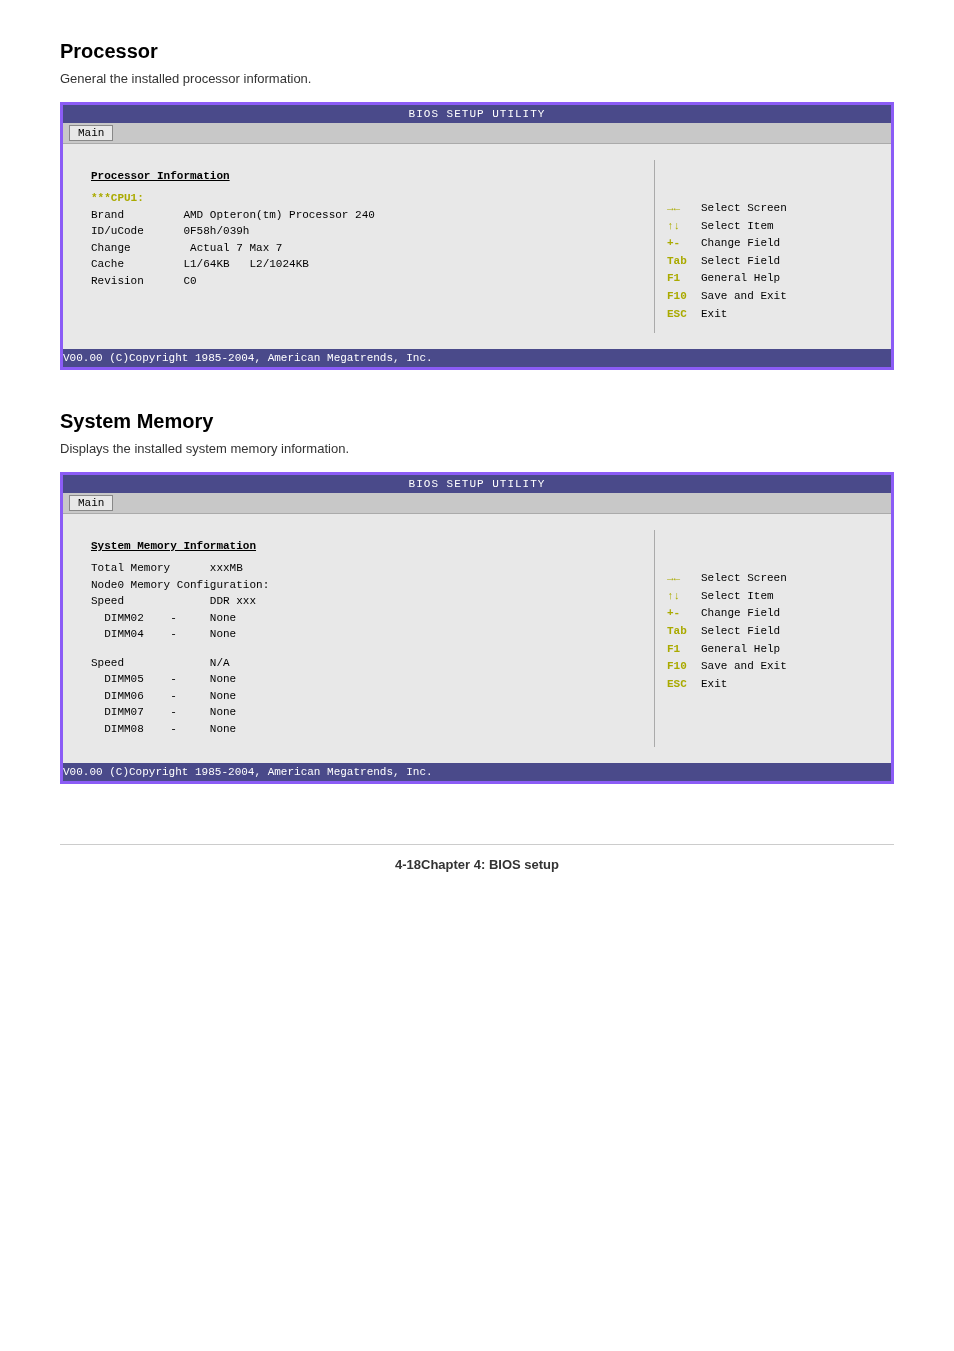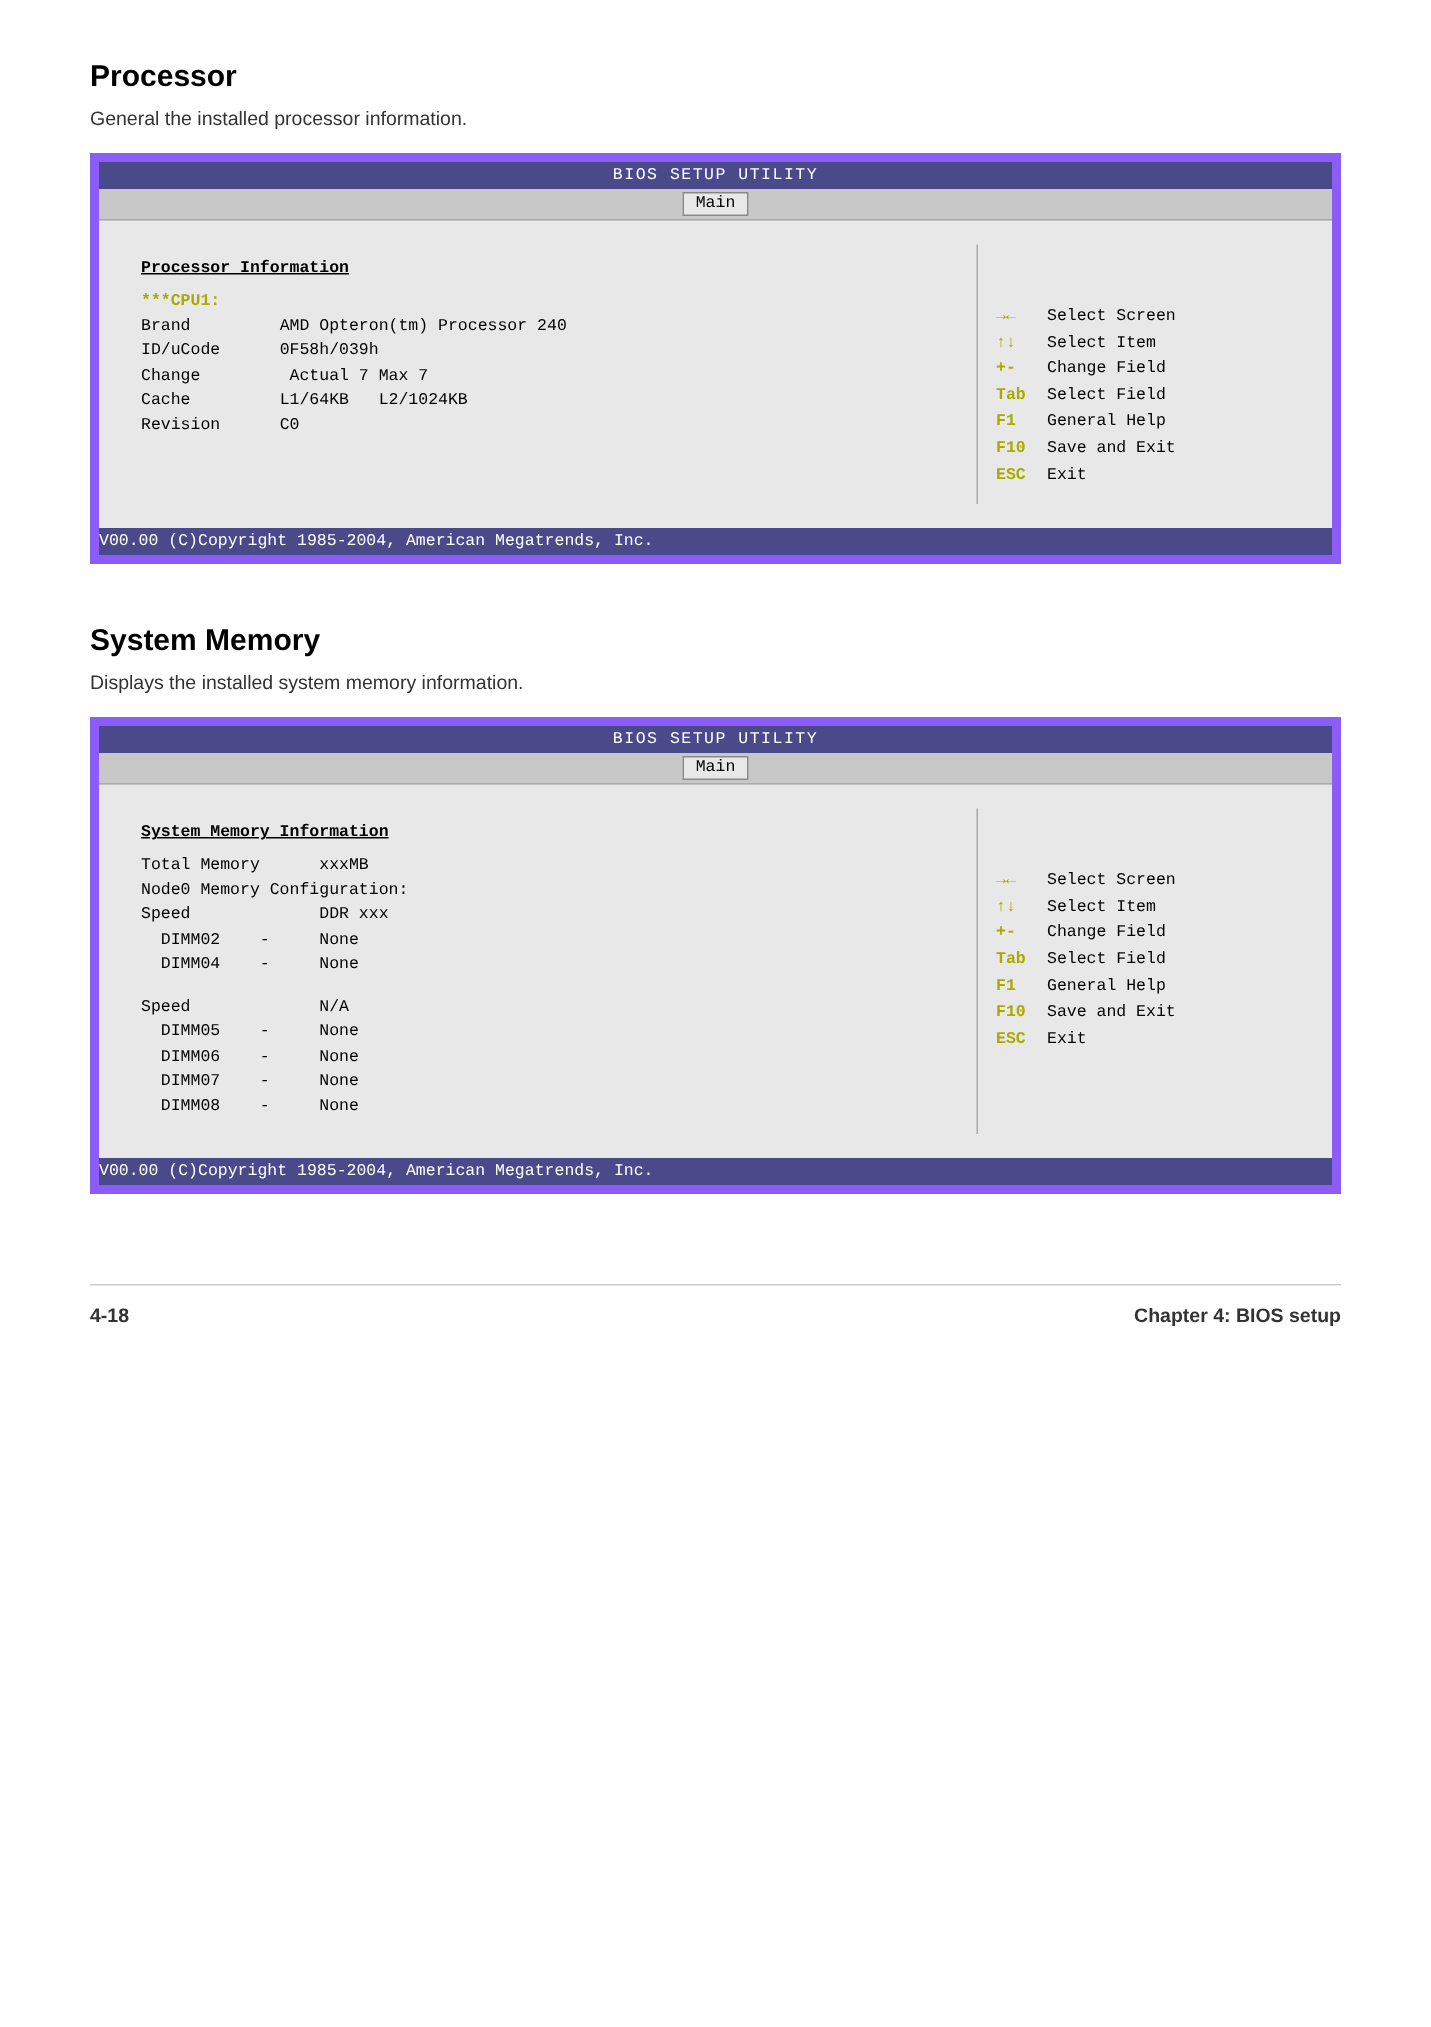--- a/index.html
+++ b/index.html
@@ -20,21 +20,21 @@
       color: #000;
     }
 
     .section-desc {
       font-size: 13px;
       color: #333;
       margin-bottom: 16px;
     }
 
     .bios-box {
-      border: 6px solid #8b5cf6;
+      border: 3px solid #8b5cf6;
       background: #e8e8e8;
       margin-bottom: 40px;
       font-family: 'Courier New', Courier, monospace;
       font-size: 11px;
       margin-top: 12px;
     }
 
     .bios-header {
       background: #4a4a8a;
       color: #fff;
@@ -42,21 +42,20 @@
       padding: 3px 0;
       font-family: 'Courier New', Courier, monospace;
       font-size: 11px;
       letter-spacing: 1px;
     }
 
     .bios-tab-bar {
       background: #c8c8c8;
       padding: 2px 6px;
       border-bottom: 1px solid #aaa;
-      text-align: center;
     }
 
     .bios-tab {
       display: inline-block;
       background: #e8e8e8;
       border: 1px solid #888;
       padding: 1px 8px;
       font-family: 'Courier New', Courier, monospace;
       font-size: 11px;
       color: #000;
@@ -124,21 +123,21 @@
       background: #4a4a8a;
       color: #fff;
       padding: 3px 0;
       font-family: 'Courier New', Courier, monospace;
       font-size: 11px;
     }
 
     .page-footer {
       border-top: 1px solid #ccc;
       display: flex;
-      justify-content: space-between;
+      justify-content: center;
       align-items: center;
       padding-top: 12px;
       margin-top: 60px;
     }
 
     .page-footer-left {
       font-size: 13px;
       font-weight: bold;
       color: #333;
     }

